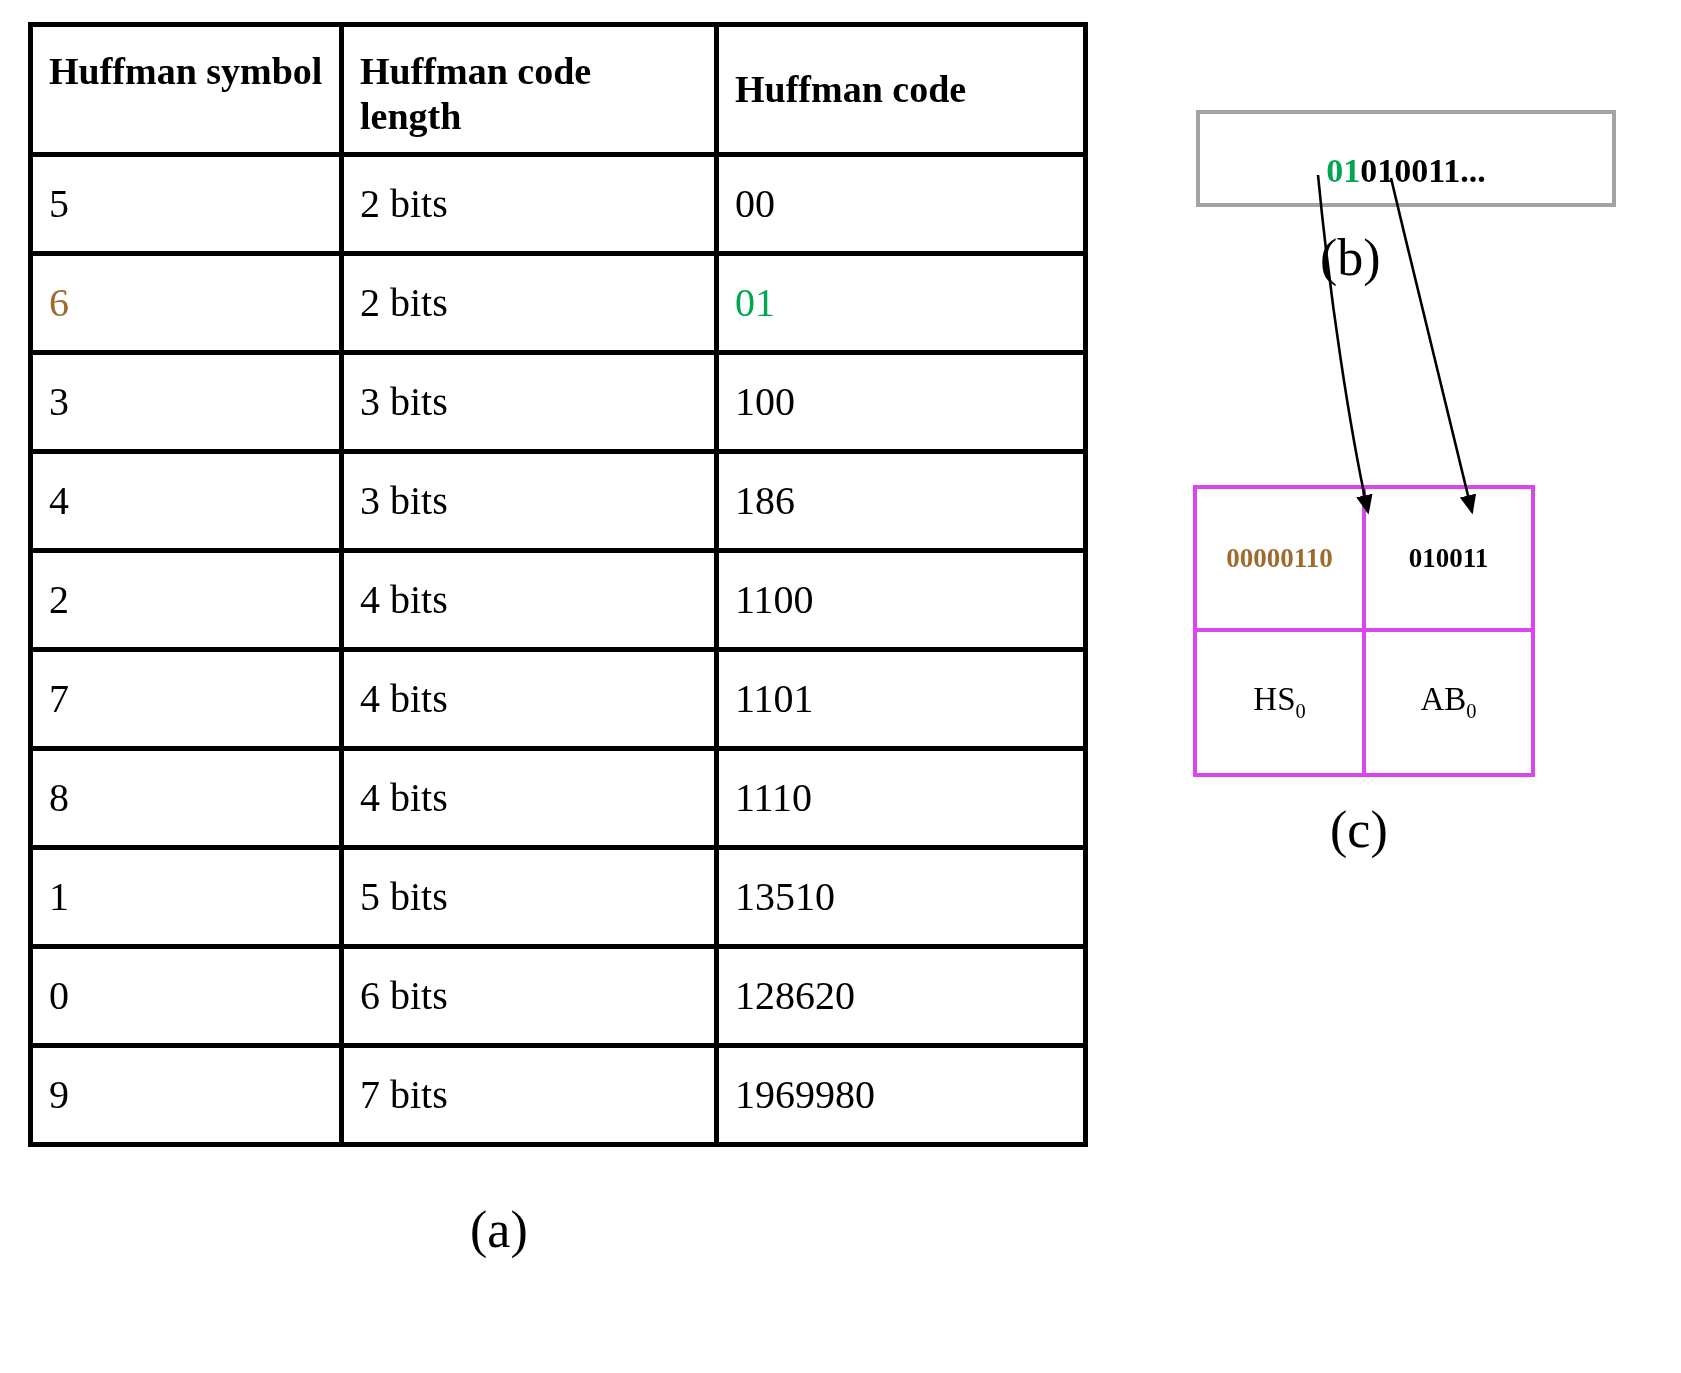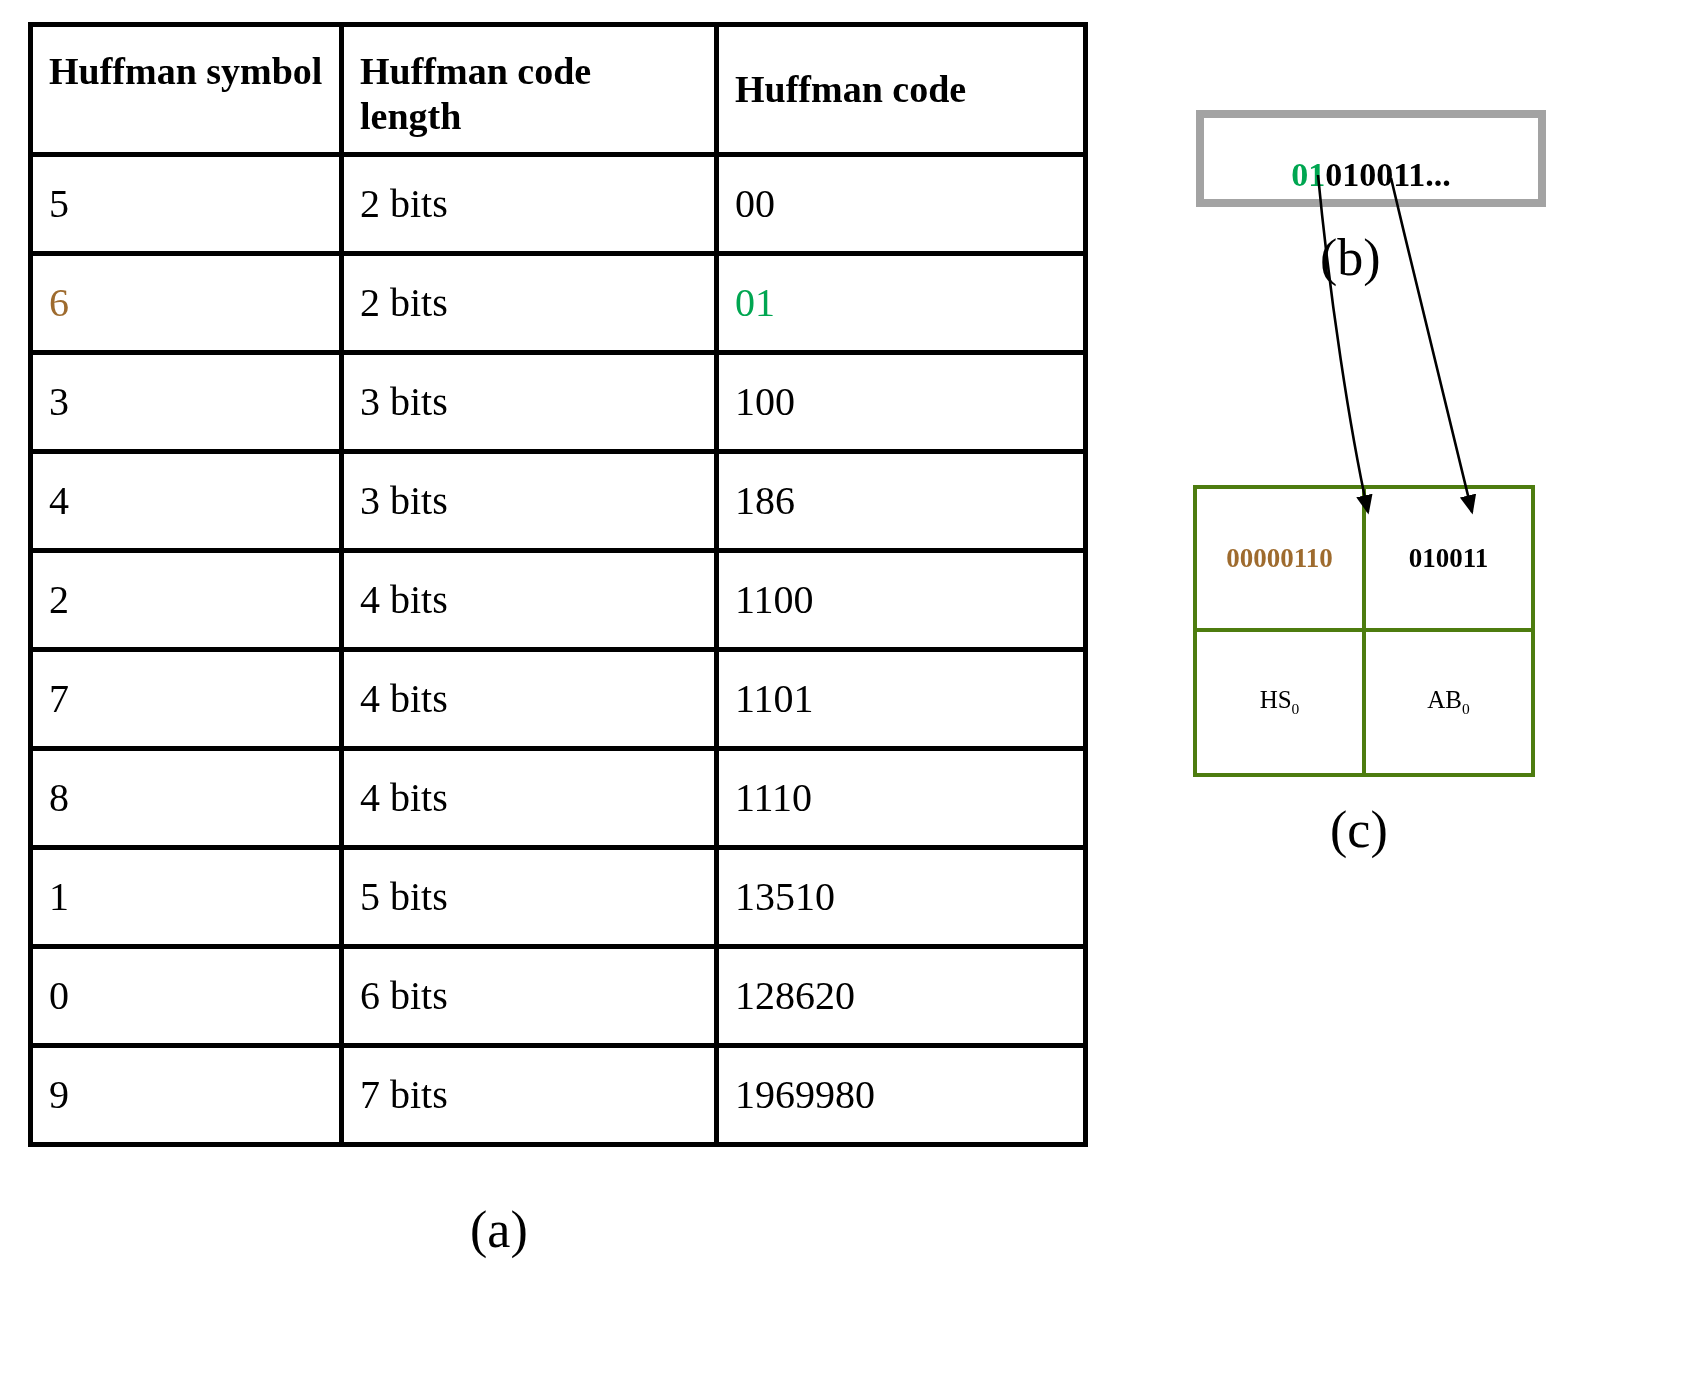--- a/index.html
+++ b/index.html
@@ -64,23 +64,23 @@
   }
   #label-a { left: 470px; top: 1200px; }
   #label-b { left: 1320px; top: 228px; }
   #label-c { left: 1330px; top: 800px; }
 
   
   #bitstream-box {
     position: absolute;
     left: 1196px;
     top: 110px;
-    width: 350px;
+    width: 420px;
     height: 97px;
-    border: 8px solid #a3a3a3;
+    border: 4px solid #a3a3a3;
     box-sizing: border-box;
   }
   #bitstream-text {
     position: absolute;
     left: 0;
     right: 0;
     top: 38px;
     text-align: center;
     font-size: 34px;
     font-weight: bold;
@@ -97,32 +97,32 @@
     height: 292px;
     box-sizing: border-box;
   }
   #decoded-box table {
     width: 100%;
     height: 100%;
     border-collapse: collapse;
     table-layout: fixed;
   }
   #decoded-box td {
-    border: 4px solid #4d7c0f;
+    border: 4px solid #d946ef;
     text-align: center;
     vertical-align: middle;
     box-sizing: border-box;
   }
   .cell-bits {
     font-size: 27px;
     font-weight: bold;
     height: 98px;
   }
   .cell-name {
-    font-size: 25px;
+    font-size: 33px;
     height: 100px;
   }
   .cell-dc {
     font-size: 44px;
     height: 94px;
   }
   .cell-name sub, .cell-dc sub { font-size: 0.62em; }
   .bits-brown { color: #9E6B2E; }
   .bits-black { color: #000000; }
 

